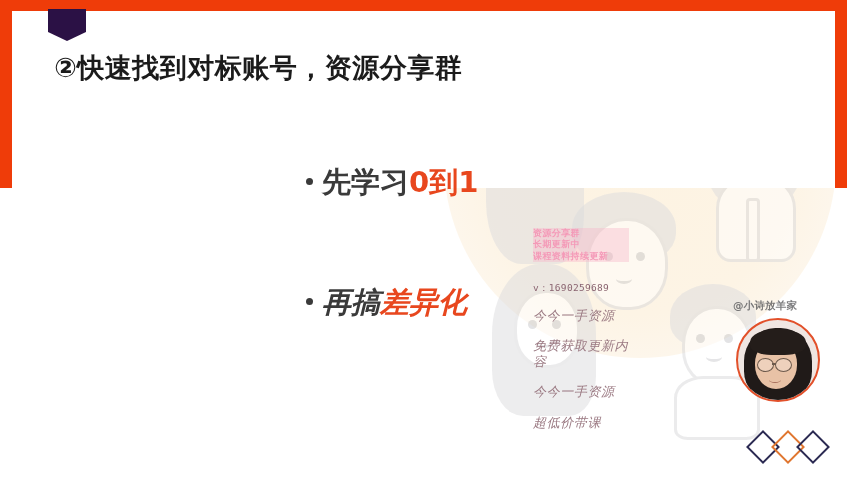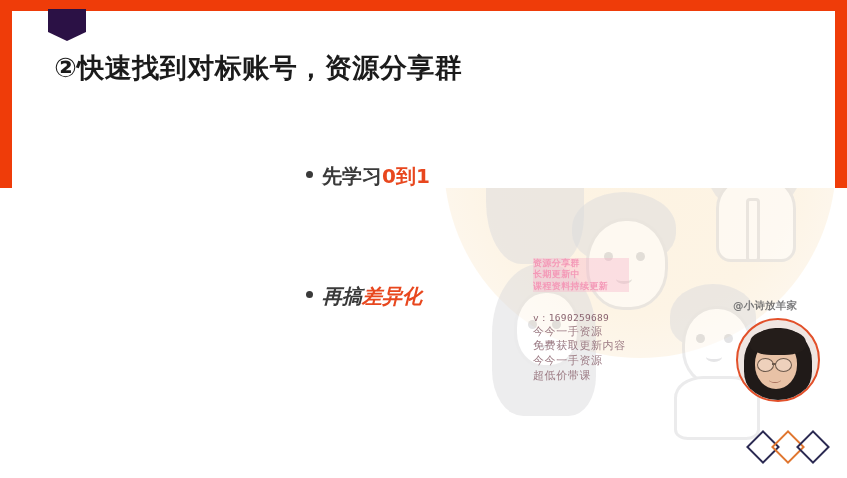--- a/index.html
+++ b/index.html
@@ -28,35 +28,35 @@
   .toon .hair{position:absolute;background:#dcdcde;}
   .toon .face{position:absolute;background:#ffffff;border:3px solid #d8d8da;border-radius:48% 48% 45% 45%;}
   .toon .eye{position:absolute;width:9px;height:9px;border-radius:50%;background:#c9c9cc;}
   .toon .mouth{position:absolute;width:16px;height:7px;border-bottom:3px solid #cdcdd0;border-radius:0 0 50% 50%;}
 
   
   .headline{position:absolute;left:54px;top:50px;font-size:27px;font-weight:700;color:#1b1b1b;
             letter-spacing:.5px;white-space:nowrap;font-family:"DejaVu Sans","Liberation Sans",sans-serif;}
 
   
-  .bullet{position:absolute;white-space:nowrap;font-size:20px;font-weight:700;color:#3a3a3a;}
+  .bullet{position:absolute;white-space:nowrap;font-size:29px;font-weight:700;color:#3a3a3a;}
   .bullet .dot{display:inline-block;width:7px;height:7px;border-radius:50%;background:#3a3a3a;
                vertical-align:middle;margin:0 9px 6px 0;}
   .bullet .hl{color:#e8471e;}
   #bullet1{left:306px;top:163px;}
   #bullet2{left:306px;top:283px;font-style:italic;}
 
   
-  .wm{position:absolute;left:533px;top:258px;width:96px;line-height:1.25;
+  .wm{position:absolute;left:533px;top:228px;width:96px;line-height:1.25;
       font-family:"DejaVu Sans","Liberation Sans",sans-serif;}
   .wm .wm-band{color:#f49ab8;font-size:9px;font-weight:700;letter-spacing:.4px;
       background:rgba(247,178,200,.38);display:block;filter:blur(.5px);white-space:nowrap;overflow:hidden;}
   .wm .wm-id{color:#8a6470;font-size:9.5px;font-family:"DejaVu Sans Mono","Liberation Mono",monospace;
       margin-top:20px;letter-spacing:.3px;}
-  .wm .wm-line{color:#9b7a83;font-size:11px;margin-top:1px;letter-spacing:.6px;filter:blur(.25px);}
+  .wm .wm-line{color:#9b7a83;font-size:13px;margin-top:14px;letter-spacing:.6px;filter:blur(.25px);font-style:italic;}
 
   
   .avatar-wrap{position:absolute;left:736px;top:318px;width:80px;height:80px;}
   .avatar{width:80px;height:80px;border-radius:50%;border:2px solid #e2502a;overflow:hidden;position:relative;
           background:#efe6e2;}
   .av-hair-back{position:absolute;left:6px;top:8px;width:68px;height:72px;border-radius:46% 46% 40% 40%;background:#201a18;}
   .av-face{position:absolute;left:17px;top:21px;width:42px;height:48px;border-radius:46% 46% 50% 50%;background:#e8c2a6;}
   .av-fringe{position:absolute;left:12px;top:9px;width:56px;height:26px;border-radius:50% 50% 38% 38%;background:#241d1a;}
   .av-glass{position:absolute;top:38px;width:15px;height:12px;border:1.5px solid #6d5a4c;border-radius:50%;background:rgba(255,255,255,.25);}
   .av-glass.l{left:19px;} .av-glass.r{left:37px;}

